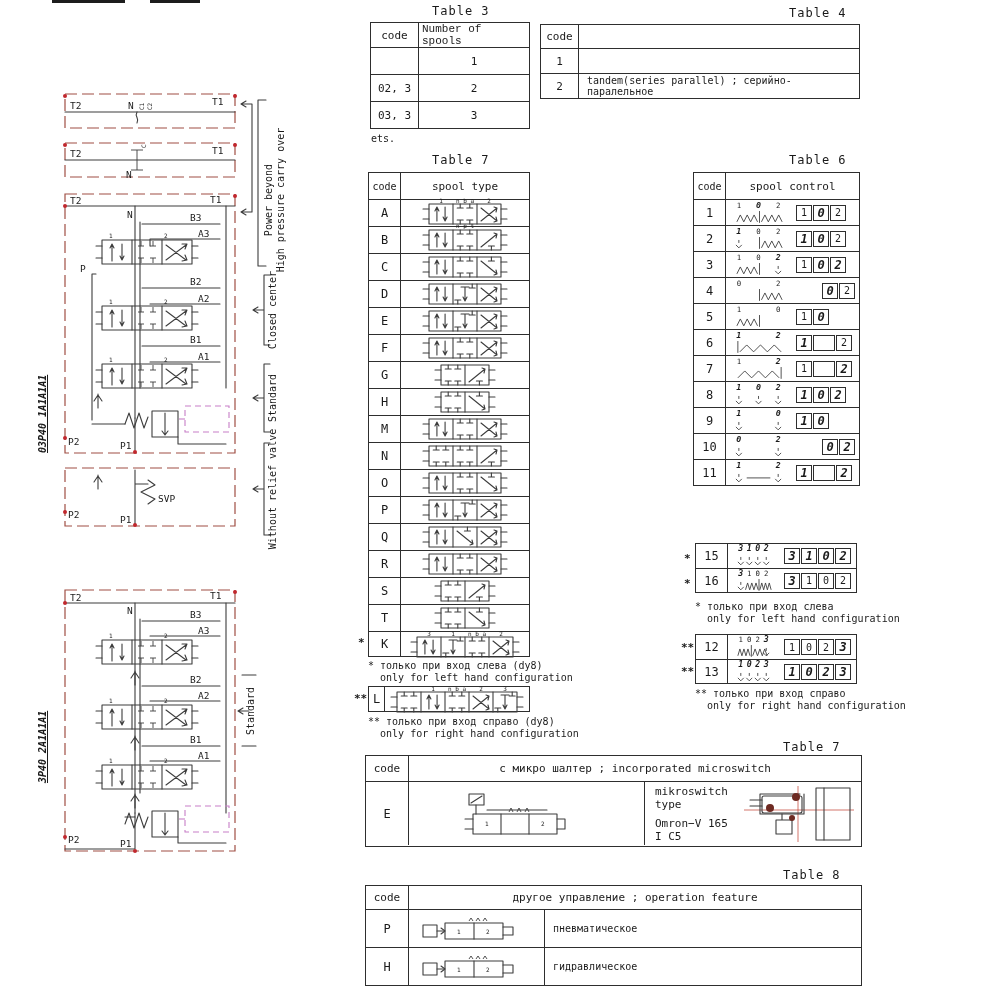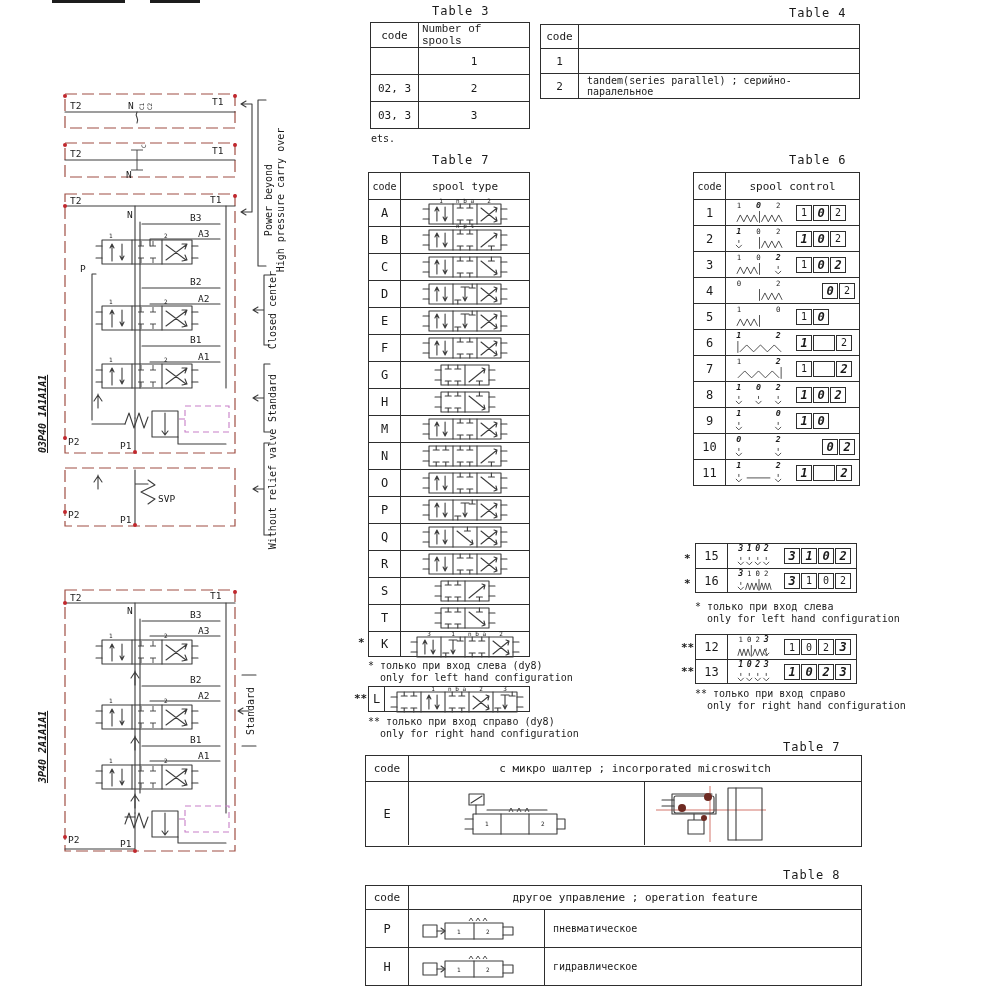--- a/index.html
+++ b/index.html
@@ -754,20 +754,24 @@
           <path class="ln" d="M24,15 L35,8 M29,17 V22 M40,22 h60 M29,22 V26"></path>
           <rect class="ln" x="26" y="26" width="84" height="20"></rect>
           <line class="ln" x1="54" y1="26" x2="54" y2="46"></line>
           <line class="ln" x1="82" y1="26" x2="82" y2="46"></line>
           <path class="lnt" d="M62,24 l2,-4 l2,4 M70,24 l2,-4 l2,4 M78,24 l2,-4 l2,4"></path>
           <path class="ln" d="M110,31 h8 M110,41 h8 M118,31 V41 M26,31 h-8 M26,41 h-8"></path>
           <text class="sm" x="38" y="38">1</text>
           <text class="sm" x="94" y="38">2</text>
         </svg>
       </div>
+      <div class="cell cl" style="flex:1;align-items:flex-start;flex-direction:column;justify-content:center;gap:6px;padding-left:10px;">
+        <div style="font-size:11px;">mikroswitch type</div>
+        <div style="font-size:11px;">Omron−V 165 I C5</div>
+      </div>
       <div class="cell" style="width:128px;">
         <svg width="122" height="60" viewBox="0 0 122 60">
           <path class="rl" d="M8,26 H118 M62,2 V58"></path>
           <rect class="ln" x="80" y="4" width="34" height="52"></rect>
           <line class="ln" x1="88" y1="4" x2="88" y2="56"></line>
           <path class="ln" d="M24,10 h40 M24,10 V30 h44 V10"></path>
           <rect class="ln" x="26" y="12" width="40" height="17" rx="2"></rect>
           <path class="ln" d="M14,16 H26 M14,22 H26"></path>
           <circle class="br2" cx="34" cy="24" r="4"></circle>
           <circle class="br2" cx="60" cy="13" r="4"></circle>

